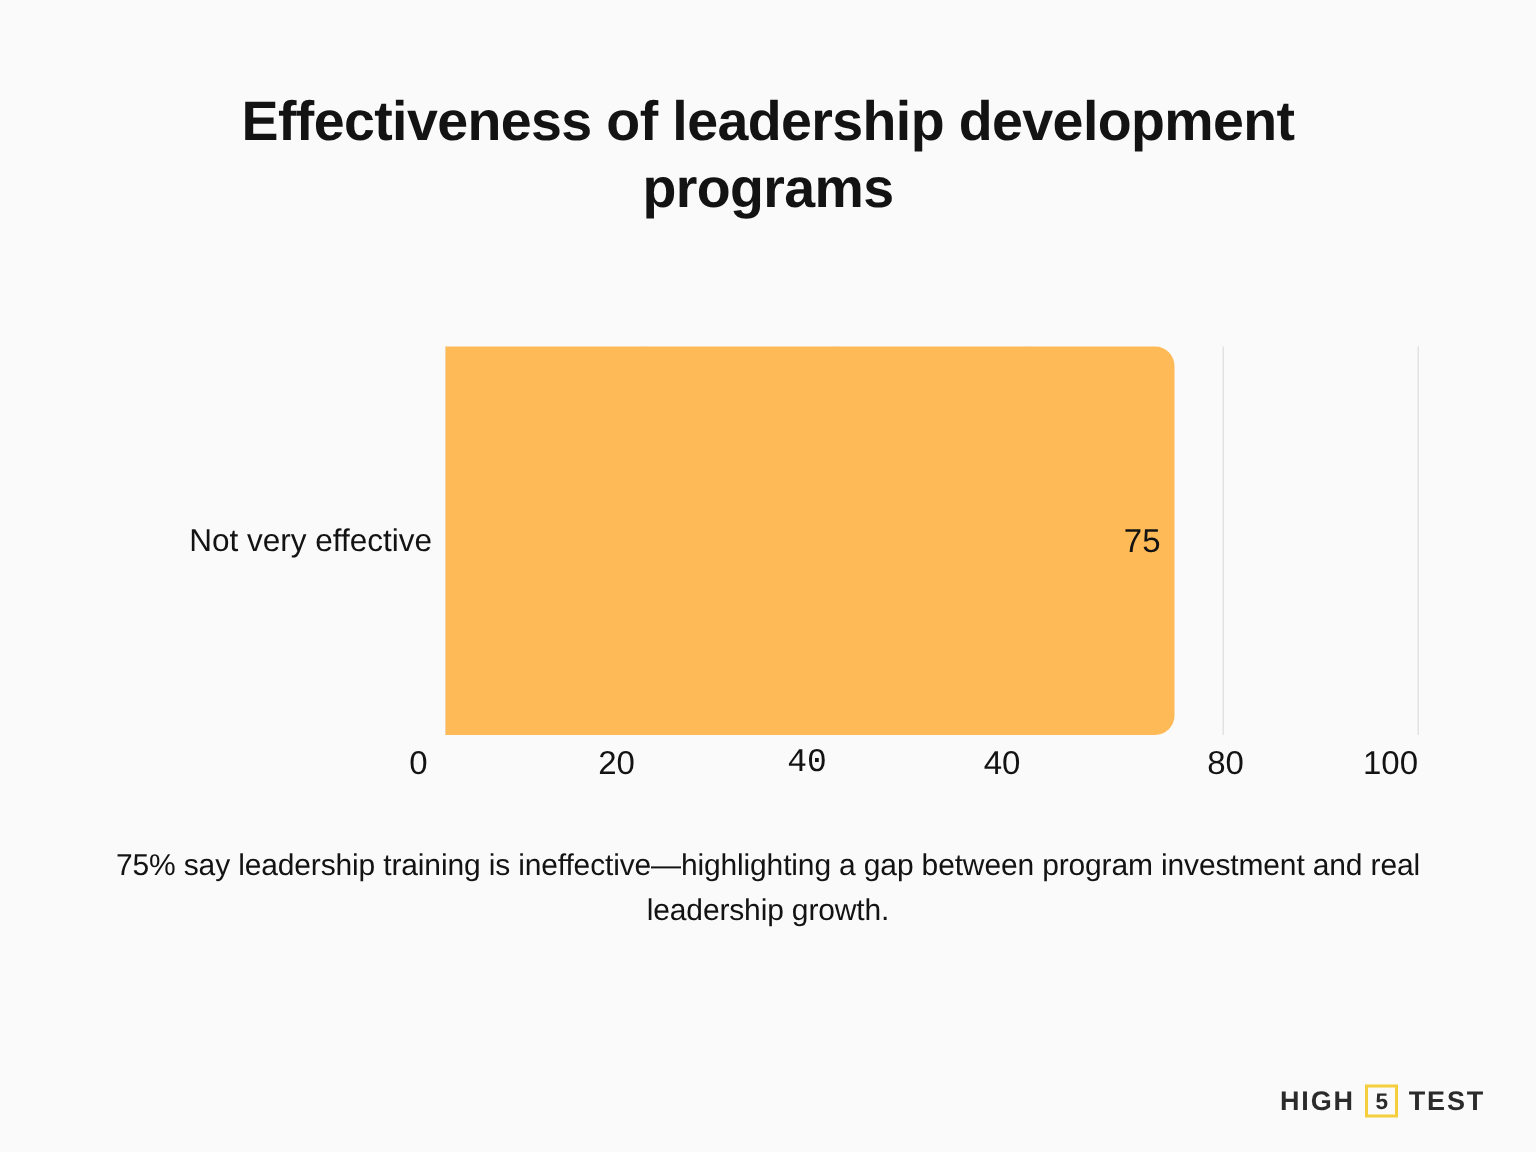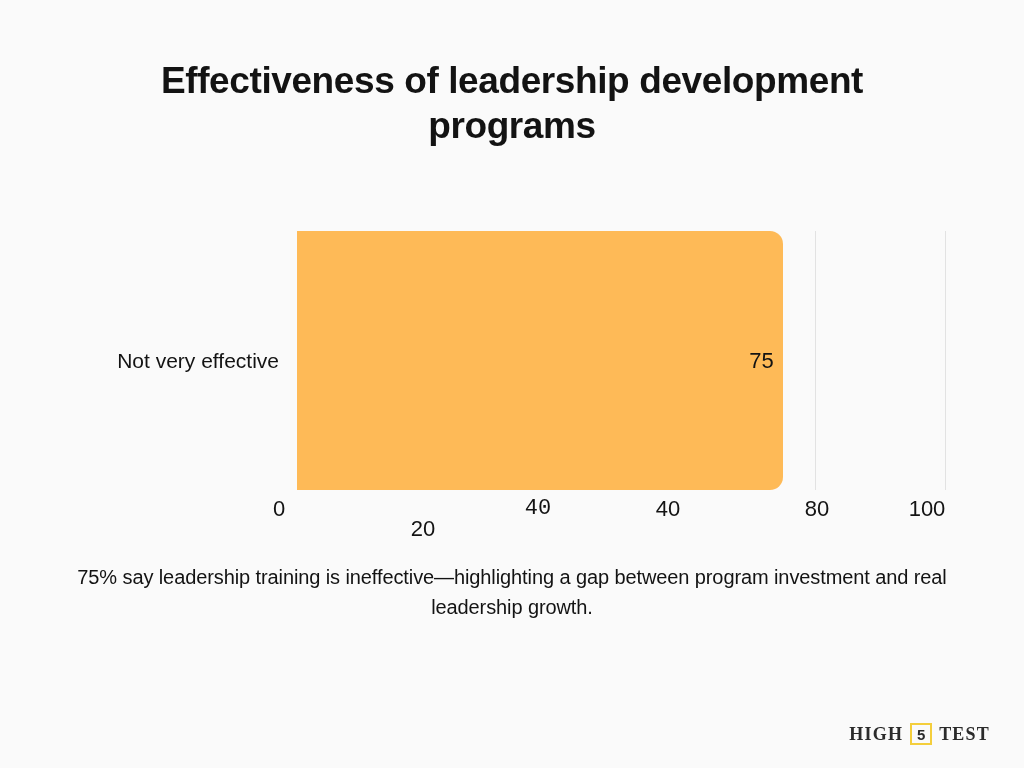--- a/index.html
+++ b/index.html
@@ -72,21 +72,21 @@
     position: absolute;
     right: 0;
     top: 50%;
     transform: translateY(-50%);
     font-size: 21px;
     color: #131313;
     white-space: nowrap;
   }
   #y-axis-labels {
     position: absolute;
-    left: 4px;
+    left: 13px;
     top: 231px;
     width: 262px;
     height: 259px;
     padding-left: 13px;
   }
 
   
   #x-axis-labels {
     position: absolute;
     left: 279px;
@@ -124,21 +124,20 @@
     display: flex;
     align-items: center;
     gap: 7px;
   }
   .logo-word {
     font-size: 18px;
     font-weight: bold;
     letter-spacing: 1.2px;
     color: #2B2B2B;
     line-height: 1;
-    font-family: Liberation Serif, serif;
   }
   #logo-five-box {
     width: 22px;
     height: 22px;
     border: 2px solid #F4CE3C;
     display: flex;
     align-items: center;
     justify-content: center;
     box-sizing: border-box;
   }
@@ -166,21 +165,21 @@
   <div class="gridline" style="left: 518px; background: rgb(226, 226, 226);"></div>
   <div class="gridline" style="left: 648px; background: rgb(226, 226, 226);"></div>
 
   <div id="bar-not-very-effective" style="width: 486px; background: rgb(254, 186, 87);">
     <span id="bar-value-label">75</span>
   </div>
 </div>
 
 <div id="x-axis-labels">
   <span class="x-tick-label" style="left:0px;">0</span>
-  <span class="x-tick-label" style="left: 144px; margin-top: 20px;">20</span>
+  <span class="x-tick-label" style="left: 132px;">20</span>
   <span class="x-tick-label" style="left:259px;font-family:Liberation Mono, monospace;">40</span>
   <span class="x-tick-label" style="left:389px;">40</span>
   <span class="x-tick-label" style="left:538px;">80</span>
   <span class="x-tick-label" style="left: 648px;">100</span>
 </div>
 
 <div id="caption">75% say leadership training is ineffective—highlighting a gap between program investment and real leadership growth.</div>
 
 <div id="logo">
   <span class="logo-word">HIGH</span>

